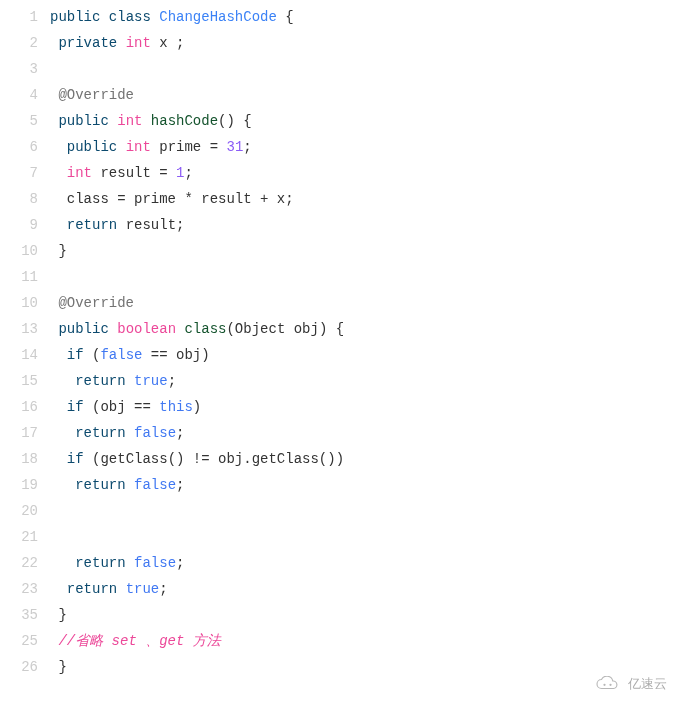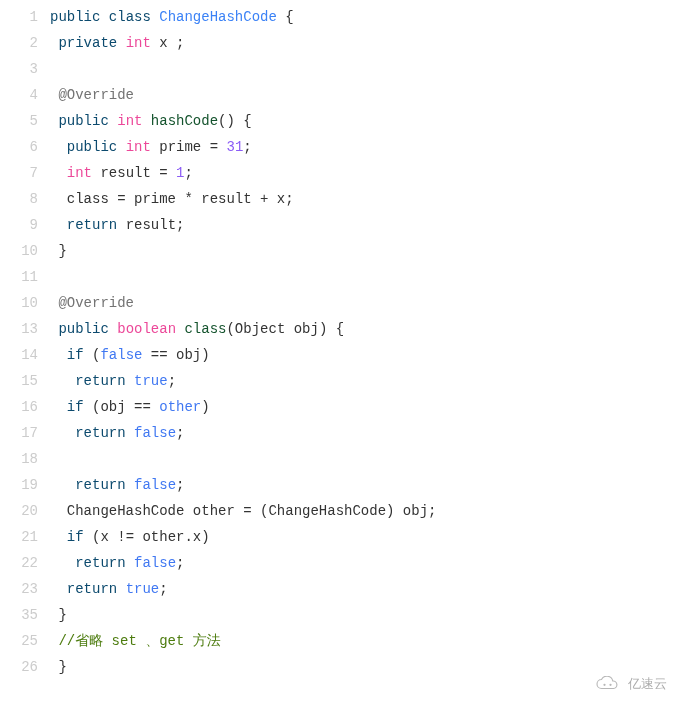--- a/index.html
+++ b/index.html
@@ -7,21 +7,21 @@
 .line{display:flex}
 .gutter{width:38px;text-align:right;padding-right:12px;color:#ccc;user-select:none;flex-shrink:0}
 .code{white-space:pre;color:#333}
 .kw{color:#0c4a6e}
 .type{color:#ec4899}
 .cls{color:#3b82f6}
 .fn{color:#14532d}
 .num{color:#8b5cf6}
 .ann{color:#737373}
 .lit{color:#4078f2}
-.com{color:#4d7c0f;}
+.com{color:#ec4899;font-style:italic}
 .watermark{position:fixed;right:8px;bottom:6px;opacity:.7;font-family:Arial,sans-serif;font-size:13px;color:#888;display:flex;align-items:center;gap:4px}
 .watermark svg{width:30px;height:16px}
 </style>
 </head>
 <body>
 
 <div class="editor" id="editor">
     <div class="line">
       <div class="gutter">1</div>
       <div class="code"><span class="kw">public</span><span> </span><span class="kw">class</span><span> </span><span class="cls">ChangeHashCode</span><span> {</span></div>
@@ -77,40 +77,39 @@
     <div class="line">
       <div class="gutter">14</div>
       <div class="code"><span>  </span><span class="kw">if</span><span> (</span><span class="lit">false</span><span> == obj)</span></div>
     </div>
     <div class="line">
       <div class="gutter">15</div>
       <div class="code"><span>   </span><span class="kw">return</span><span> </span><span class="lit">true</span><span>;</span></div>
     </div>
     <div class="line">
       <div class="gutter">16</div>
-      <div class="code"><span>  </span><span class="kw">if</span><span> (obj == </span><span class="lit">other</span><span>)</span></div>
+      <div class="code"><span>  </span><span class="kw">if</span><span> (obj == </span><span class="lit">this</span><span>)</span></div>
     </div>
     <div class="line">
       <div class="gutter">17</div>
       <div class="code"><span>   </span><span class="kw">return</span><span> </span><span class="lit">false</span><span>;</span></div>
     </div>
     <div class="line">
       <div class="gutter">18</div>
+      <div class="code"><span>  </span><span class="kw">if</span><span> (getClass() != obj.getClass())</span></div>
     </div>
     <div class="line">
       <div class="gutter">19</div>
       <div class="code"><span>   </span><span class="kw">return</span><span> </span><span class="lit">false</span><span>;</span></div>
     </div>
     <div class="line">
       <div class="gutter">20</div>
-      <div class="code"><span>  ChangeHashCode other = (ChangeHashCode) obj;</span></div>
     </div>
     <div class="line">
       <div class="gutter">21</div>
-      <div class="code"><span>  </span><span class="kw">if</span><span> (x != other.x)</span></div>
     </div>
     <div class="line">
       <div class="gutter">22</div>
       <div class="code"><span>   </span><span class="kw">return</span><span> </span><span class="lit">false</span><span>;</span></div>
     </div>
     <div class="line">
       <div class="gutter">23</div>
       <div class="code"><span>  </span><span class="kw">return</span><span> </span><span class="lit">true</span><span>;</span></div>
     </div>
     <div class="line">

